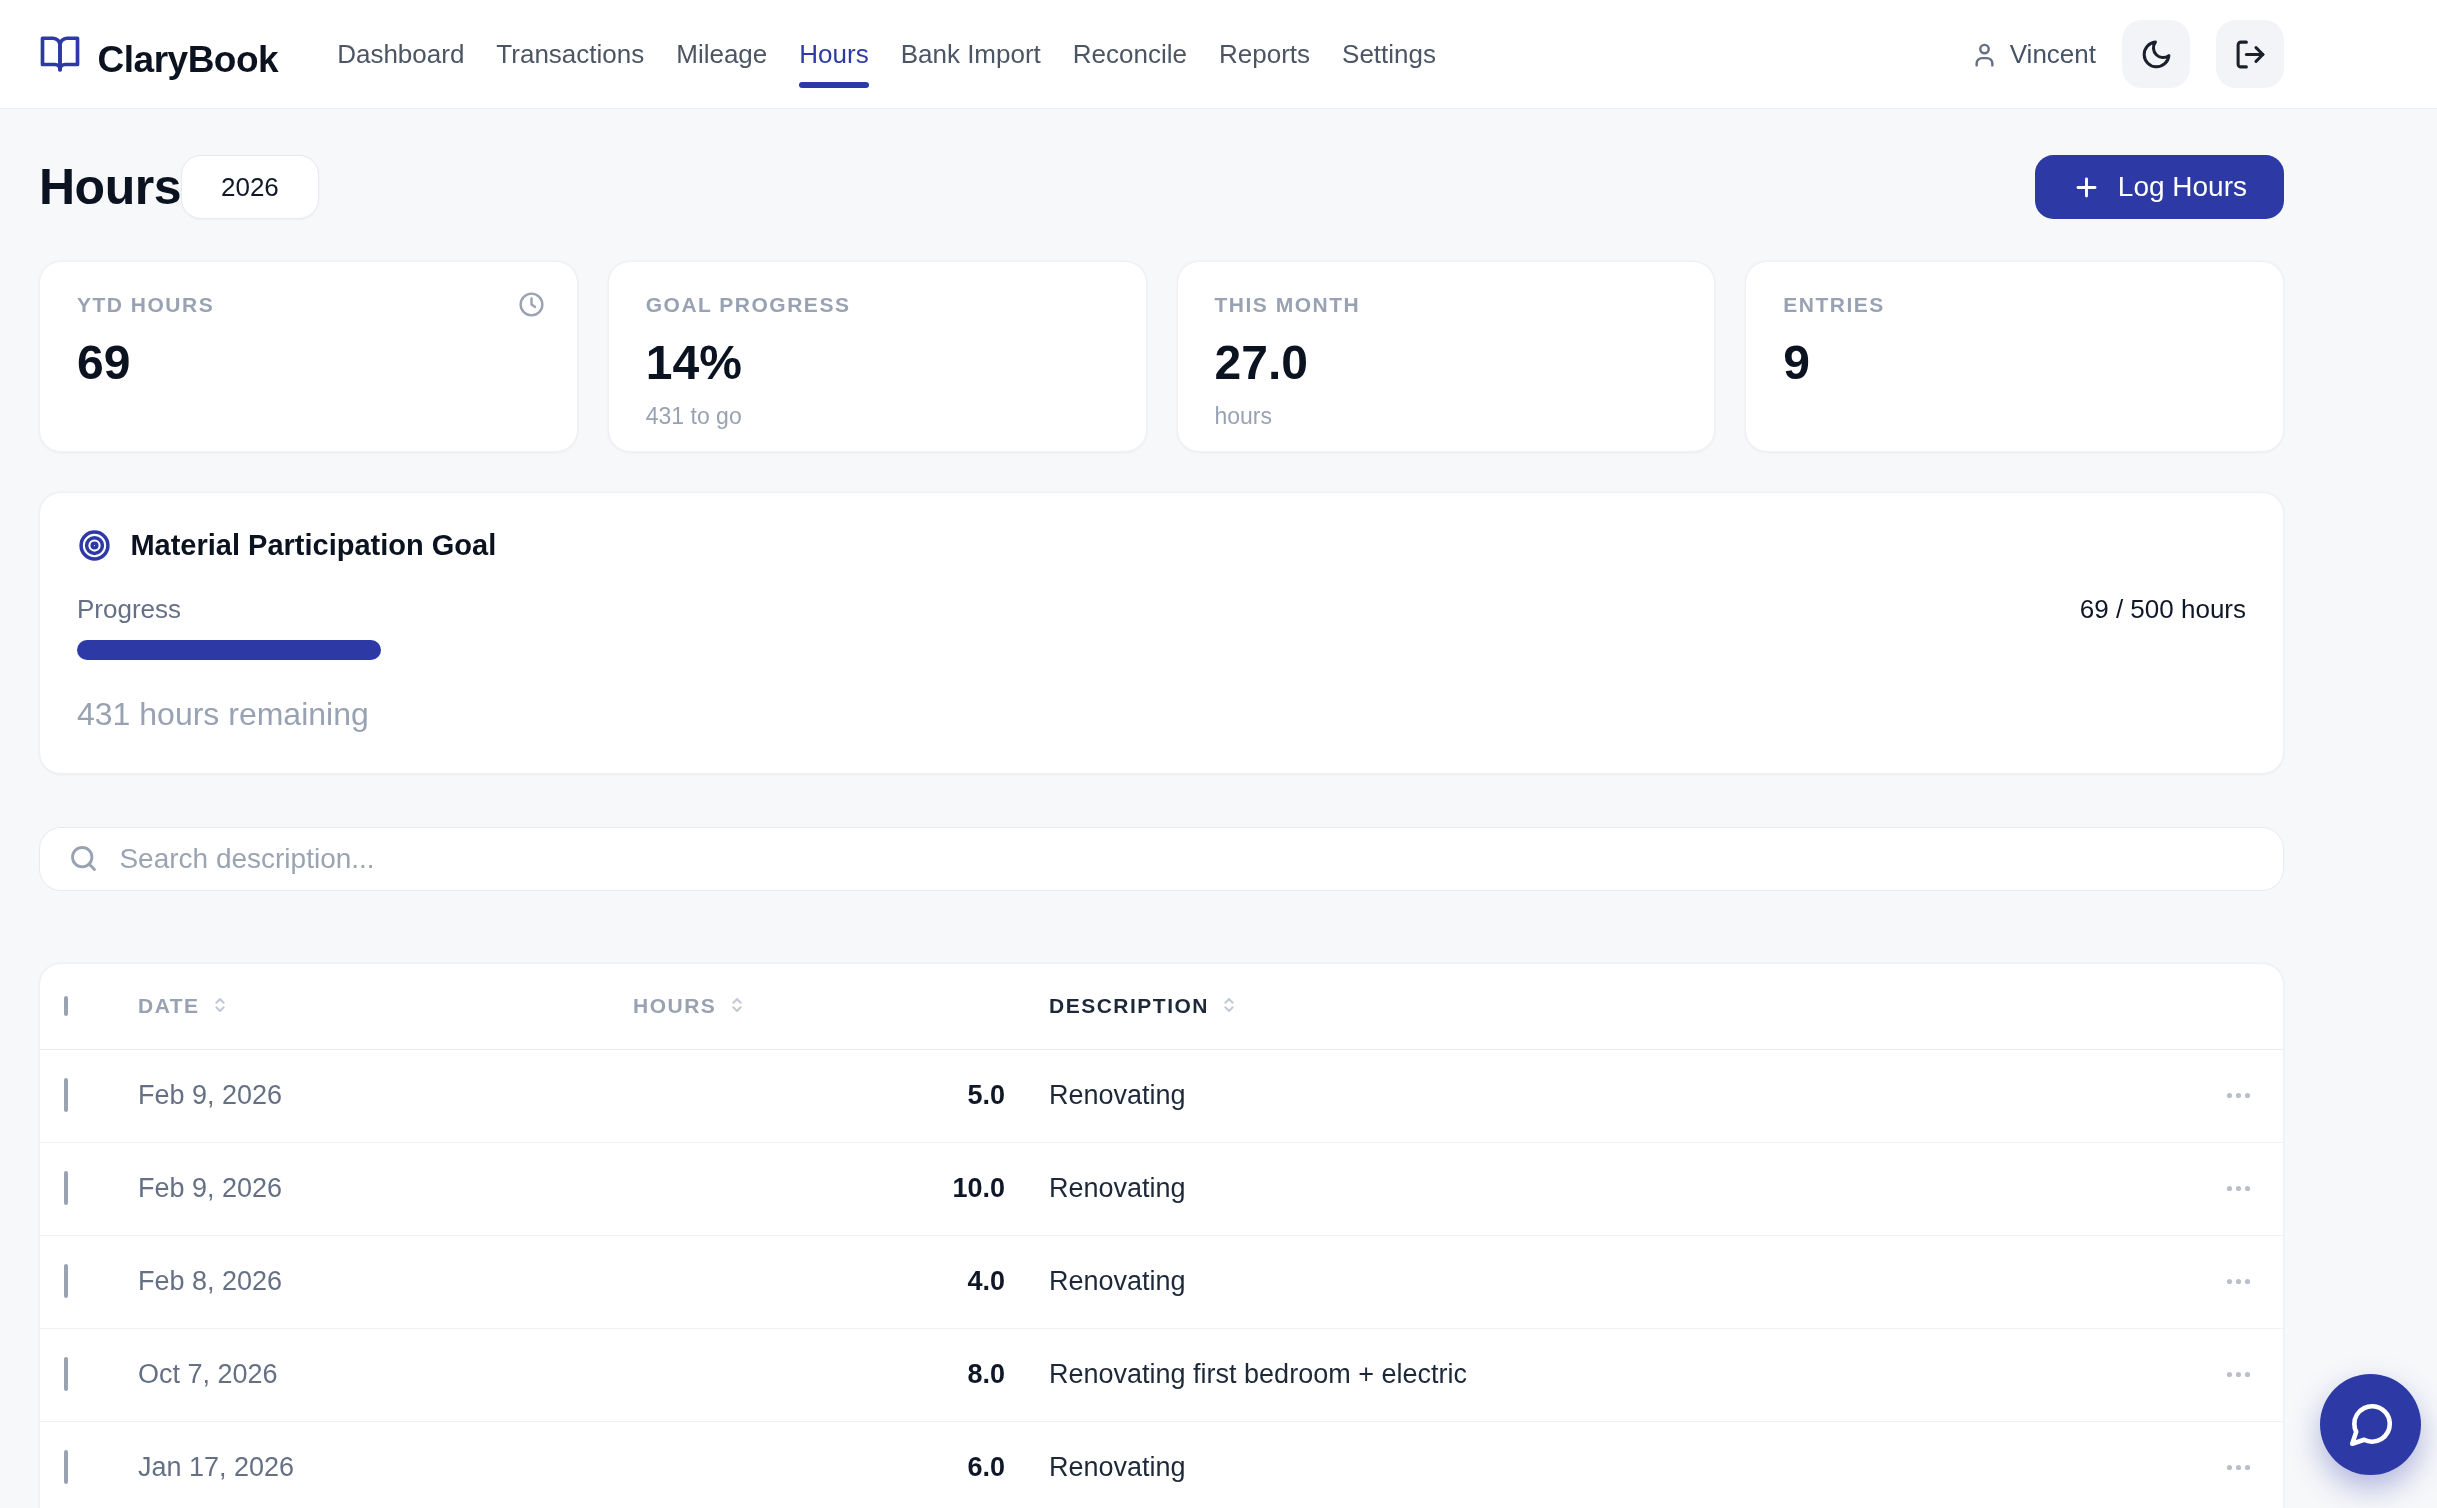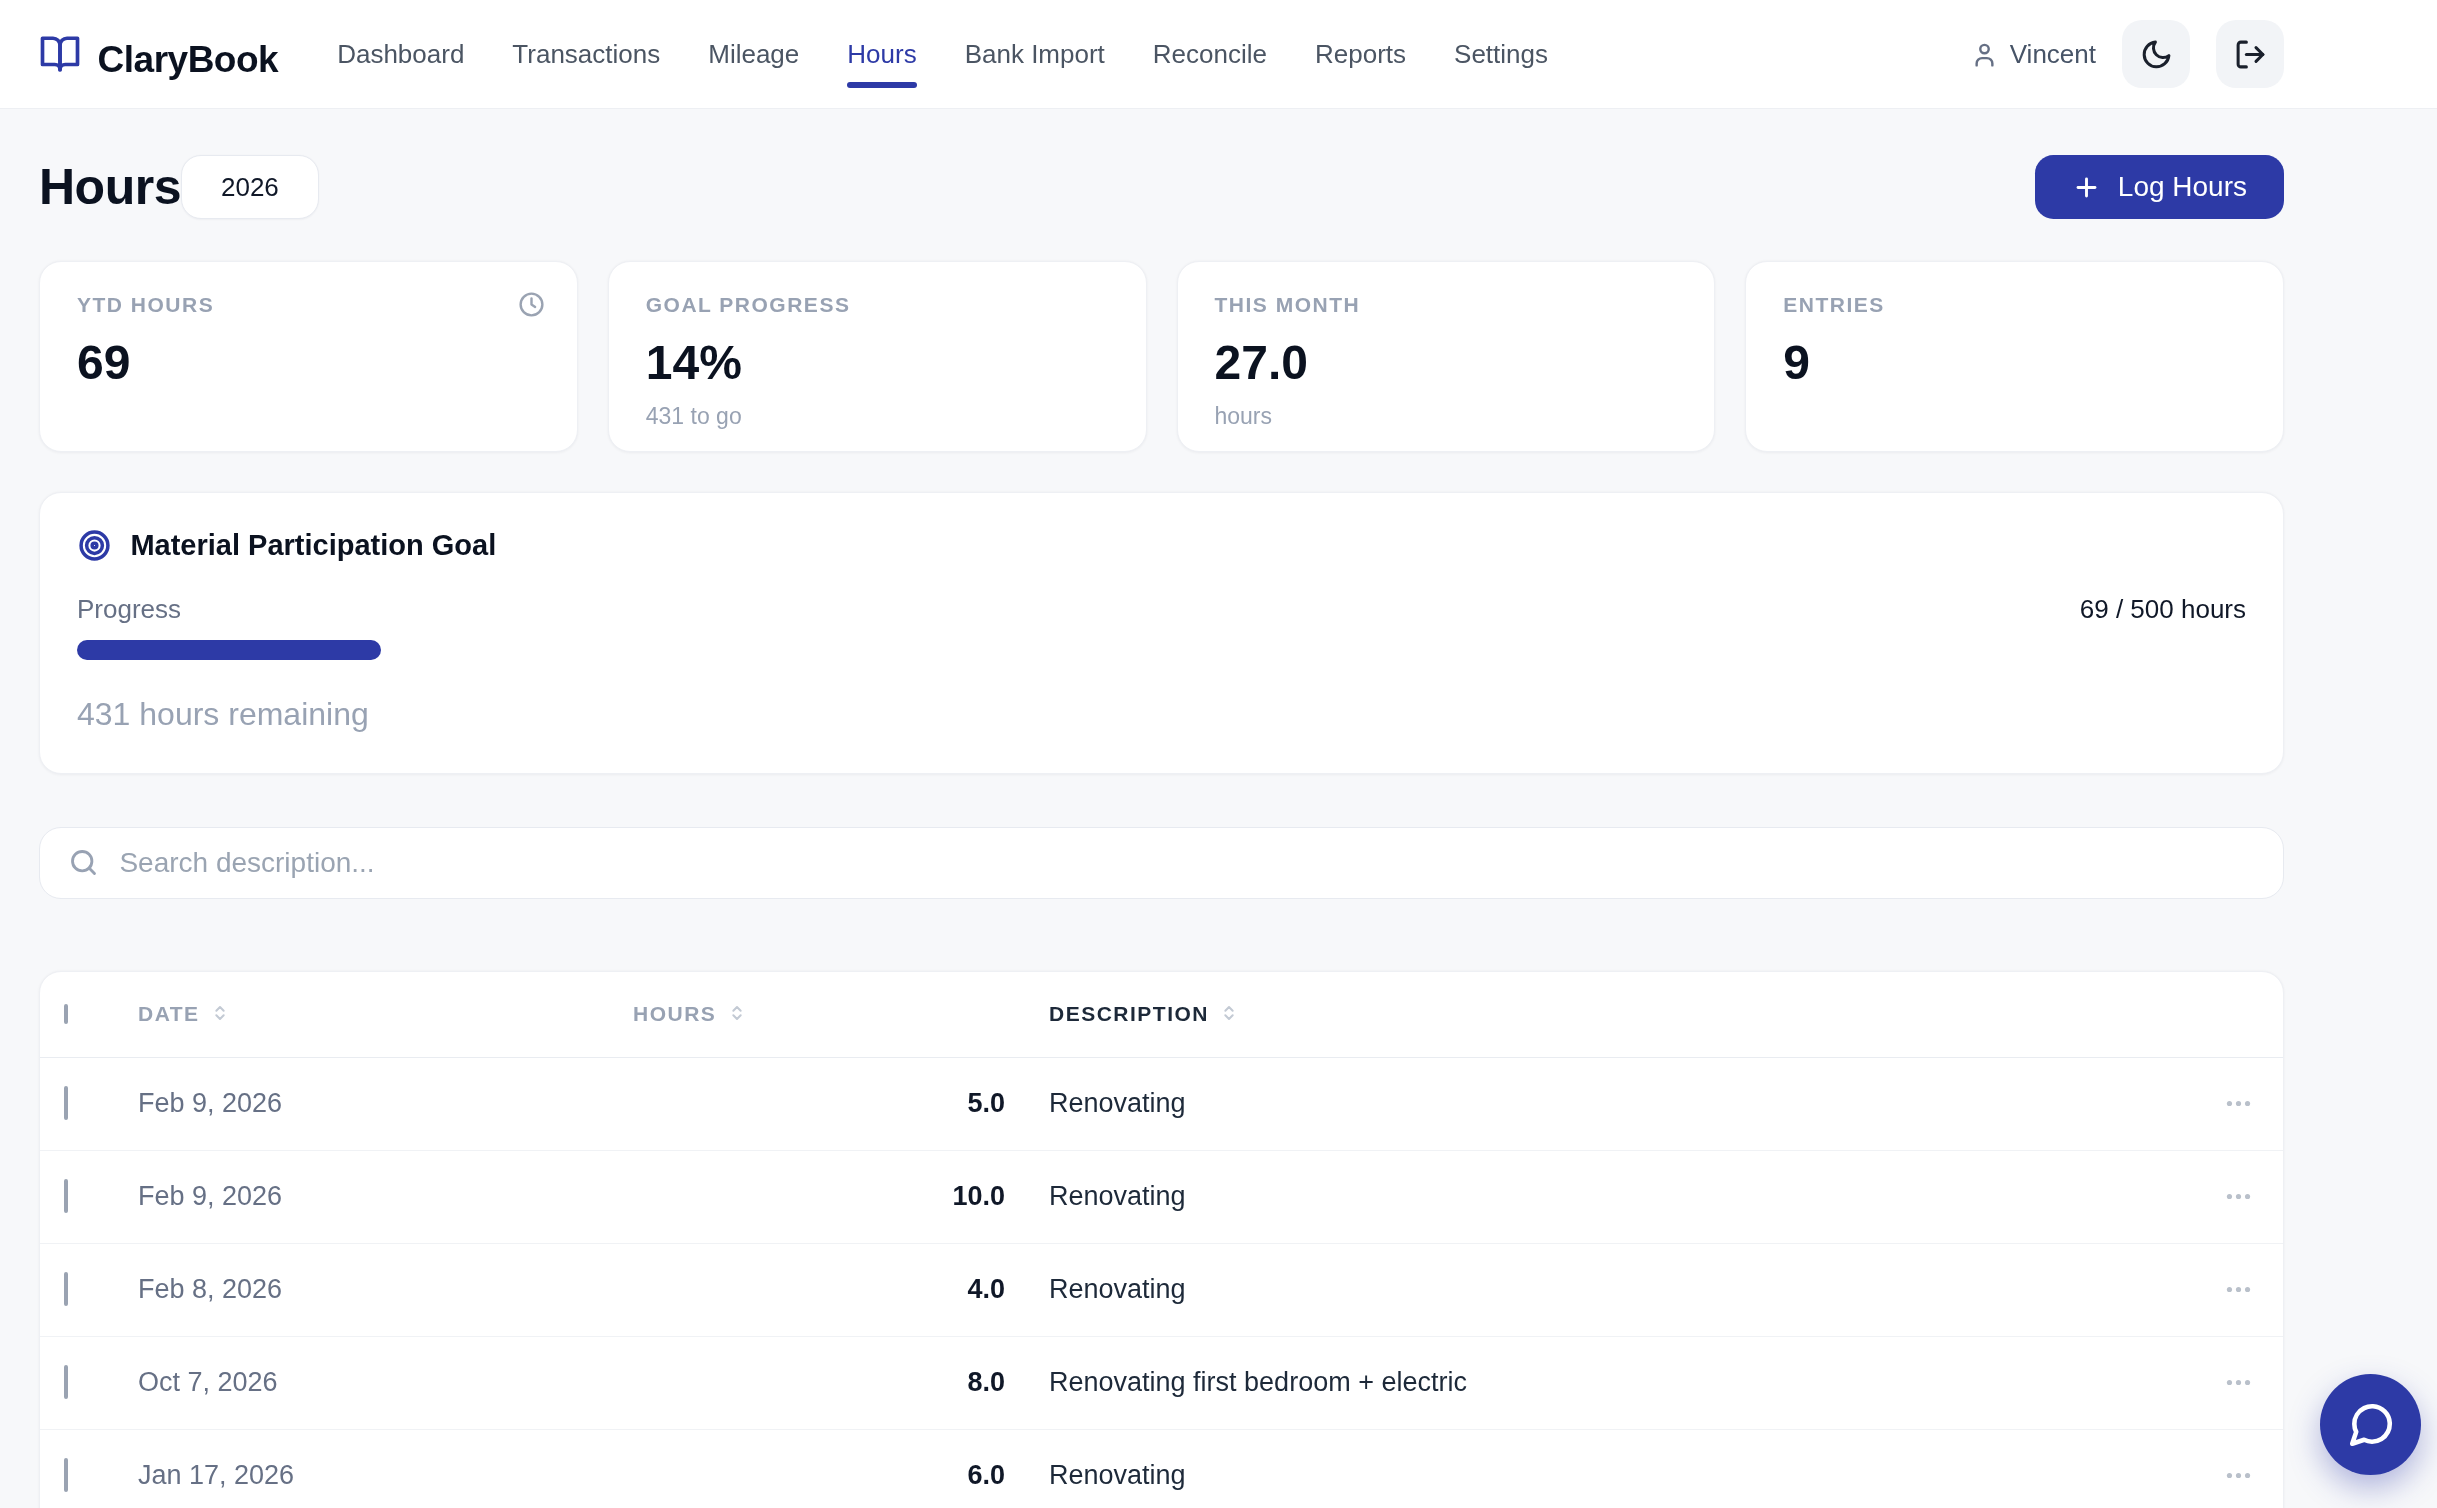--- a/index.html
+++ b/index.html
@@ -10,21 +10,21 @@
     font-family:"Liberation Sans","DejaVu Sans",sans-serif;
   }
   svg { display:block; }
 
   
   .topbar { height:109px; background:#ffffff; border-bottom:1.8px solid #edeff3; }
   .topbar-inner { width:2245px; margin-left:39px; height:100%; display:flex; align-items:center; }
   .brand { display:flex; align-items:center; gap:16.6px; cursor:pointer; }
   .brand svg { width:42px; height:42px; stroke:#2d3aa6; fill:none; stroke-width:2.1; stroke-linecap:round; stroke-linejoin:round; }
   .brand-name { font-size:37px; font-weight:700; color:#0b1220; letter-spacing:-0.5px;margin-top:12px; }
-  .mainnav { display:flex; gap:48px; margin-left:59px; }
+  .mainnav { display:flex; gap:32px; margin-left:59px; }
   .nav-item { font-size:26px; color:#4b5563; position:relative; cursor:pointer; }
   .nav-item.active { color:#2d3aa6; font-weight:500; }
   .nav-item.active::after { content:""; position:absolute; left:0; right:0; bottom:-18.4px; height:6.4px; border-radius:3.7px; background:#2d3aa6; }
   .topbar-right { margin-left:auto; display:flex; align-items:center; gap:26px; }
   .user-chip { display:flex; align-items:center; gap:11px; font-size:26px; color:#475467; }
   .user-chip svg { width:29px; height:29px; stroke:#667085; fill:none; stroke-width:2; stroke-linecap:round; stroke-linejoin:round; }
   .icon-btn { width:68px; height:68px; border-radius:20px; background:#f2f4f7; border:none; cursor:pointer; display:flex; align-items:center; justify-content:center; }
   .icon-btn svg { width:33px; height:33px; stroke:#1a202c; fill:none; stroke-width:2.2; stroke-linecap:round; stroke-linejoin:round; }
 
   
@@ -57,21 +57,21 @@
   .goal-head svg { width:35px; height:35px; stroke:#2d3aa6; fill:none; stroke-width:2.4; }
   .goal-title { font-size:29px; font-weight:700; color:#0b1220; }
   .goal-row { display:flex; justify-content:space-between; align-items:flex-end; margin-top:31px; font-size:26px; }
   .progress-label { color:#667085; }
   .progress-value { color:#101828; }
   .goal-bar { margin-top:14.7px; height:20px; border-radius:10px; background:transparent; }
   .goal-fill { height:100%; width:0; background:#2d3aa6; border-radius:10px; }
   .goal-remaining { margin-top:36px; font-size:32px; color:#98a2b3; }
 
   
-  .search-wrap { margin-top:53px; height:72px; background:#fff; border:1.8px solid #e7eaf0; border-radius:22px;
+  .search-wrap { margin-top:53px; height:64px; background:#fff; border:1.8px solid #e7eaf0; border-radius:22px;
     display:flex; align-items:center; gap:18.4px; padding:0 28px; }
   .search-wrap svg { width:31px; height:31px; stroke:#98a2b3; fill:none; stroke-width:2.2; stroke-linecap:round; }
   .search-wrap input { flex:1; border:none; outline:none; background:transparent; font-size:28px; color:#101828;
     font-family:inherit; }
   .search-wrap input::placeholder { color:#9aa4b2; }
 
   
   .table-card { margin-top:72px; background:#fff; border:0.9px solid #eef0f4; border-radius:22px;
     box-shadow:0 0.9px 2.8px rgba(16,24,40,.05); height:699px; overflow:hidden; }
   .thead, .trow { display:grid; grid-template-columns:98px 495px 372px 1fr 110px; align-items:center; }

